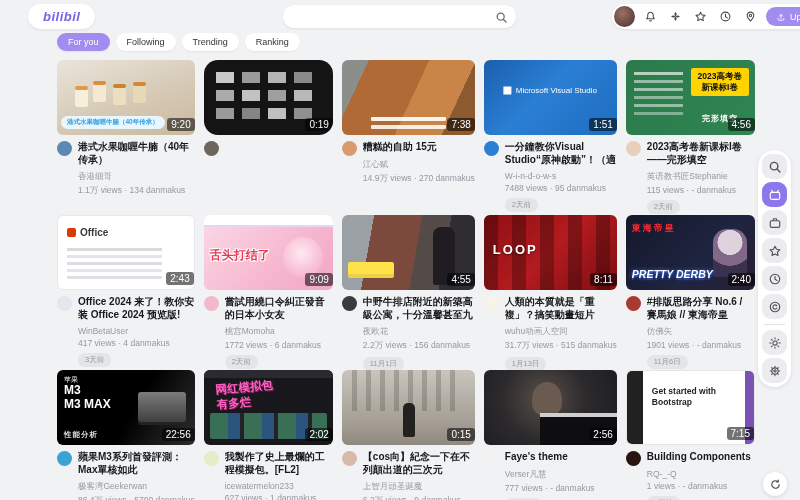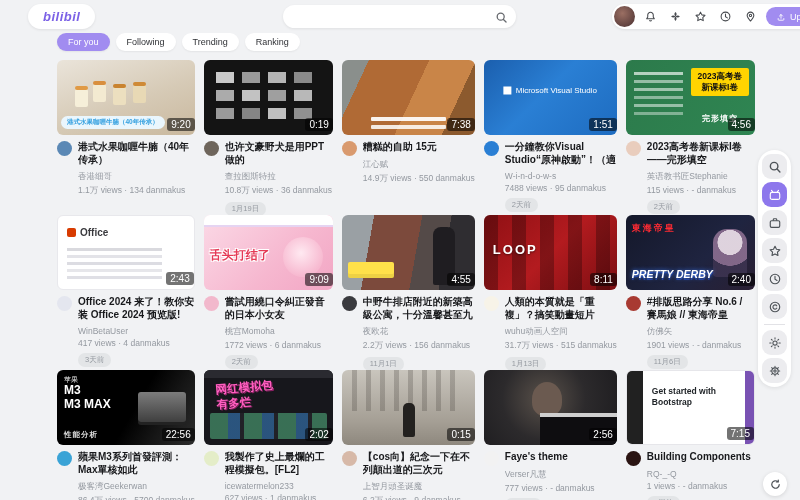--- a/index.html
+++ b/index.html
@@ -34,21 +34,21 @@
   .up-avatar{width:15px;height:15px;border-radius:50%;flex:none;cursor:pointer;background:#ccc;}
   .meta-col{flex:1;min-width:0;}
   .title{font-size:10px;font-weight:bold;color:var(--text);line-height:12.5px;max-height:25px;overflow:hidden;cursor:pointer;}
   .uploader{font-size:8.5px;color:var(--muted);margin-top:5px;cursor:pointer;white-space:nowrap;overflow:hidden;text-overflow:ellipsis;}
   .views{font-size:8.5px;color:var(--muted);margin-top:2px;white-space:nowrap;overflow:hidden;}
   .date-badge{display:inline-block;background:var(--chip);color:var(--muted);font-size:7.5px;padding:2px 7px;border-radius:8px;margin-top:5px;}
   
   .th-food-jars{background:linear-gradient(160deg,#eae4da,#d6cab6 55%,#c9b89e);}
   .th-food-jars::before{content:"";position:absolute;left:36px;top:24px;width:13px;height:18px;background:#f3ead1;border-radius:2px;box-shadow:20px 3px 0 #ecdfbf,-18px 5px 0 #f6efd9,40px 1px 0 #e8d9b5;}
   .th-food-jars::after{content:"";position:absolute;left:36px;top:21px;width:13px;height:4px;background:#d98f3e;border-radius:2px;box-shadow:20px 3px 0 #c9832f,-18px 5px 0 #e09a45,40px 1px 0 #cf8a36;}
-  .th-ppt-dark{background:#141414;}
+  .th-ppt-dark{background:#141414;border-radius:14px;}
   .th-ppt-dark::before{content:"";position:absolute;left:12px;top:12px;width:18px;height:11px;background:#c9c9c9;box-shadow:26px 0 0 #9a9a9a,52px 0 0 #b5b5b5,78px 0 0 #8a8a8a,0 18px 0 #ababab,26px 18px 0 #c2c2c2,52px 18px 0 #9f9f9f,78px 18px 0 #b8b8b8,0 36px 0 #9a9a9a,26px 36px 0 #858585,52px 36px 0 #c0c0c0,78px 36px 0 #909090;}
   .th-buffet{background:linear-gradient(115deg,#8a8f8c 0 16%,#b06a35 16% 52%,#c98548 52% 80%,#8c5a2e 80%);}
   .th-buffet::after{content:"";position:absolute;left:22%;bottom:14px;width:56%;height:4px;background:rgba(255,255,255,.92);box-shadow:0 8px 0 rgba(255,255,255,.85);border-radius:1px;}
   .th-vs-blue{background:linear-gradient(135deg,#1b5fae,#2a7fd4 45%,#1e6cc0);}
   .th-exam-green{background:linear-gradient(120deg,#2c7a4b,#2f8552);}
   .th-exam-green::before{content:"";position:absolute;left:8px;top:12px;width:38%;height:3px;background:rgba(255,255,255,.65);box-shadow:0 8px 0 rgba(255,255,255,.5),0 16px 0 rgba(255,255,255,.55),0 24px 0 rgba(255,255,255,.45),0 32px 0 rgba(255,255,255,.5),0 40px 0 rgba(255,255,255,.4);}
   .th-office-page{background:#fff;border:1px solid #e8e8ec;}
   .th-office-page::after{content:"";position:absolute;left:9px;top:32px;width:70%;height:3px;background:#d9d9de;box-shadow:0 7px 0 #e3e3e8,0 14px 0 #dcdce2,0 21px 0 #e6e6ea,0 28px 0 #dfdfe5;}
   .th-anime-pink{background:linear-gradient(135deg,#fbd9e6,#f6b7cf 60%,#f2a6c4);}
   .th-anime-pink::before{content:"";position:absolute;left:0;top:0;right:0;height:12px;background:#fff;box-shadow:inset 0 -2px 0 #e5d4f2;}
@@ -197,39 +197,33 @@
       </div>
     </div>
   </div>
 
   <div class="card">
     <div class="th th-ppt-dark">
       <span class="duration">0:19</span>
     </div>
     <div class="info">
       <span class="up-avatar" style="background: rgb(110, 101, 91);"></span>
-      <div class="meta-col">
-        <div class="title">也许文豪野犬是用PPT做的</div>
-        <div class="uploader">查拉图斯特拉</div>
-        <div class="views">10.8万 views · 36 danmakus</div>
-        <div class="date-badge">1月19日</div>
-      </div>
     </div>
   </div>
 
   <div class="card">
     <div class="th th-buffet">
       <span class="duration">7:38</span>
     </div>
     <div class="info">
       <span class="up-avatar" style="background: rgb(217, 154, 110);"></span>
       <div class="meta-col">
         <div class="title">糟糕的自助 15元</div>
         <div class="uploader">江心赋</div>
-        <div class="views">14.9万 views · 550 danmakus</div>
+        <div class="views">14.9万 views · 270 danmakus</div>
 
       </div>
     </div>
   </div>
 
   <div class="card">
     <div class="th th-vs-blue">
       <span class="duration">1:51</span>
     <div class="ov txt-vs-title">Microsoft Visual Studio</div>
       </div>

